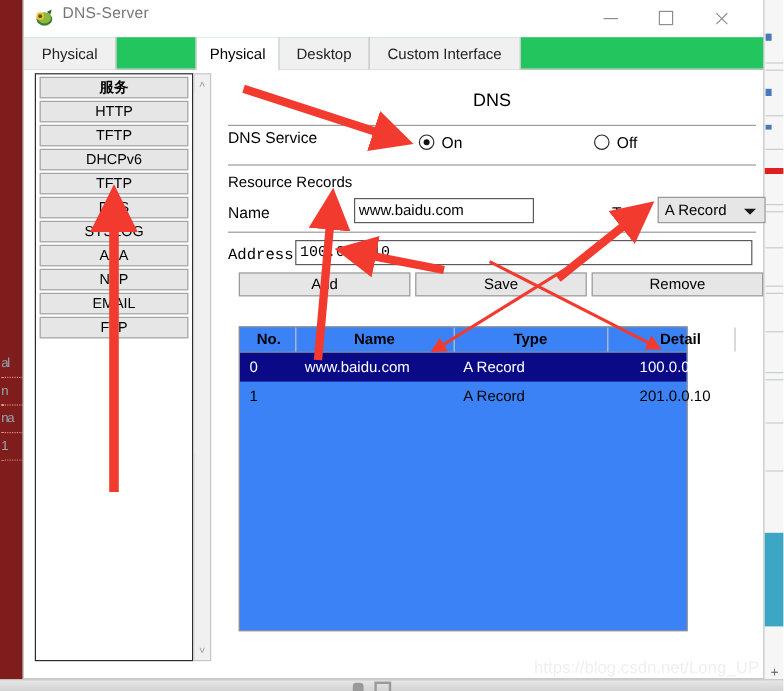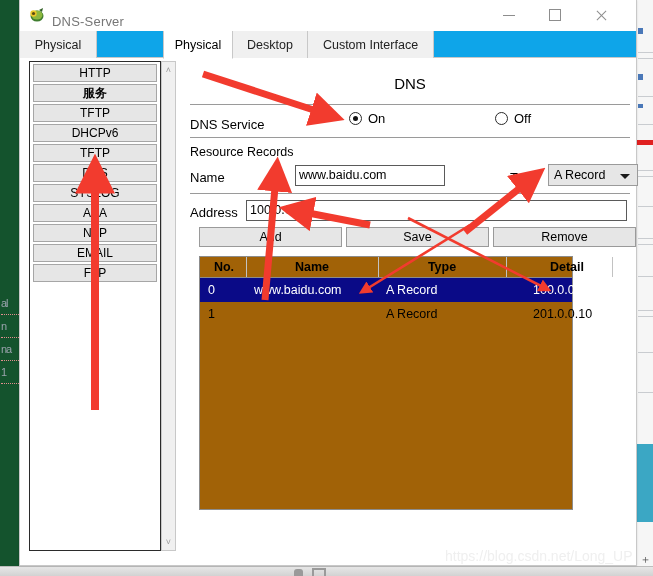--- a/index.html
+++ b/index.html
@@ -9,21 +9,21 @@
     overflow: hidden;
     font-family: "Liberation Sans", sans-serif;
     background: #ffffff;
   }
 
   #root { position: relative; width: 653px; height: 576px; background: #ffffff; }
 
   
   .bg-left {
     position: absolute; left: 0; top: 0; width: 20px; height: 566px;
-    background: #14532d; border-right: 1px solid #dcdcdc;
+    background: #7f1d1d; border-right: 1px solid #dcdcdc;
   }
   .bg-left-text {
     position: absolute; left: 1px; top: 292px; width: 18px;
     font-size: 11px; color: #9aa3ad; line-height: 22px;
     letter-spacing: -1px; overflow: hidden; white-space: nowrap;
   }
   .bg-left-text i { display: block; font-style: normal; border-bottom: 1px dotted #e38e8e; }
 
   .bg-right {
     position: absolute; left: 636px; top: 0; width: 17px; height: 566px;
@@ -58,21 +58,21 @@
   }
 
   .titlebar {
     position: relative; height: 31px; background: #ffffff;
     border-bottom: none;
   }
   .app-icon {
     position: absolute; left: 8px; top: 7px; width: 17px; height: 17px;
   }
   .title-text {
-    position: absolute; left: 32px; top: 14px;
+    position: absolute; left: 32px; top: 3px;
     font-size: 13px; color: #767676; letter-spacing: .2px;
   }
   .wbtn {
     position: absolute; top: 0; width: 46px; height: 30px;
     display: flex; align-items: center; justify-content: center;
     color: #8d8d8d;
   }
   #btn-min { left: 466px; }
   #btn-max { left: 512px; }
   #btn-close { left: 558px; }
@@ -80,21 +80,21 @@
   .ico-max { width: 12px; height: 12px; border: 1px solid #8d8d8d; }
   .ico-close { position: relative; width: 13px; height: 13px; }
   .ico-close:before, .ico-close:after {
     content: ""; position: absolute; left: 0; top: 6px; width: 13px; height: 1px; background: #8d8d8d;
   }
   .ico-close:before { transform: rotate(45deg); }
   .ico-close:after  { transform: rotate(-45deg); }
 
   
   .tabstrip {
-    position: relative; height: 27px; background: #0ea5e9;
+    position: relative; height: 27px; background: #22c55e;
     border-bottom: 1px solid #c8c8c8;
     text-decoration: underline;
   }
   .tab {
     position: absolute; top: 0; height: 27px;
     display: flex; align-items: center; justify-content: center;
     font-size: 12.5px; color: #222; padding: 0 12px;
     border-right: 1px solid #c8c8c8;
     background: #f0f0f0;
   }
@@ -132,21 +132,21 @@
 
   
   .main { position: absolute; left: 170px; top: 61px; width: 440px; }
 
   .panel-title {
     text-align: center; font-size: 15px; color: #000; padding-top: 14px; padding-bottom: 12px;
   }
   .hr { height: 1px; background: #9a9a9a; }
 
   .row-service { position: relative; height: 32px; }
-  .lbl-service { position: absolute; left: 0; top: 12px; font-size: 13px; color: #000; }
+  .lbl-service { position: absolute; left: 0; top: 2px; font-size: 13px; color: #000; }
   .radio-wrap { position: absolute; top: 6px; display: flex; align-items: center; gap: 6px; }
   .radio-wrap.on  { left: 159px; }
   .radio-wrap.off { left: 305px; }
   .radio {
     width: 13px; height: 13px; border: 1.4px solid #2a2a2a; border-radius: 50%;
     background: #fff; position: relative;
   }
   .radio.sel:after {
     content: ""; position: absolute; left: 3px; top: 3px; width: 5px; height: 5px;
     border-radius: 50%; background: #111;
@@ -167,41 +167,41 @@
     position: absolute; left: 358px; top: 1px; width: 90px; height: 22px;
     background: #e6e6e6; border: 1px solid #9a9a9a;
     font-size: 12.5px; color: #000; padding-left: 5px; line-height: 20px;
   }
   .sel-type .caret {
     position: absolute; right: 7px; top: 9px;
     width: 0; height: 0; border-left: 5px solid transparent;
     border-right: 5px solid transparent; border-top: 5px solid #1a1a1a;
   }
 
-  .row-addr { position: relative; height: 28px; margin-top: 5px; }
+  .row-addr { position: relative; height: 28px; margin-top: 5px; font-family: Liberation Mono, monospace; }
   .lbl-addr { position: absolute; left: 0; top: 6px; font-size: 13px; }
   .inp-addr {
     position: absolute; left: 56px; top: 1px; width: 381px; height: 21px;
     border: 1px solid #5a5a5a; background: #fff;
     font-size: 12.5px; color: #000; padding: 0 3px; line-height: 19px;
   }
 
   .btnrow { position: relative; height: 24px; }
   .btn {
     position: absolute; top: 0; height: 20px; line-height: 18px; text-align: center;
     background: #e6e6e6; border: 1px solid #9a9a9a; font-size: 12.5px; color: #000;
   }
   #btn-add    { left: 9px;   width: 143px; }
   #btn-save   { left: 156px; width: 143px; }
   #btn-remove { left: 303px; width: 143px; }
 
   .table {
-    position: relative; margin-left: 9px; margin-top: 5px;
+    position: relative; margin-left: 9px; margin-top: 21px;
     width: 374px; height: 254px;
-    border: 1px solid #8c8c8c; background: #a16207;
+    border: 1px solid #8c8c8c; background: #3b82f6;
   }
   .thead { position: relative; height: 21px; border-bottom: 1px solid #8c8c8c; }
   .th {
     position: absolute; top: 0; height: 20px; line-height: 20px; text-align: center;
     font-size: 12.5px; font-weight: bold; color: #000;
   }
   .th-div { position: absolute; top: 0; width: 1px; height: 20px; background: #c2c2c2; }
   .trow { position: relative; height: 24px; font-size: 12.5px; color: #000; }
   .trow.sel { background: #0a0a87; color: #fff; }
   .td { position: absolute; top: 0; height: 24px; line-height: 24px; }
@@ -291,22 +291,22 @@
     </div>
 
     <div class="tabstrip">
       <div class="tab" style="left:0px;   width:77px;">Physical</div>
       <div class="tab active" style="left:143px; width:70px;">Physical</div>
       <div class="tab" style="left:288px; width:126px;">Custom Interface</div>
       <div class="tab" style="left:213px; width:75px;">Desktop</div>
     </div>
 
     <div class="sidebar">
+      <div class="svc-item header">服务</div>
       <div class="svc-item">HTTP</div>
-      <div class="svc-item header">服务</div>
       <div class="svc-item">TFTP</div>
       <div class="svc-item">DHCPv6</div>
       <div class="svc-item">TFTP</div>
       <div class="svc-item">DNS</div>
       <div class="svc-item">SYSLOG</div>
       <div class="svc-item">AAA</div>
       <div class="svc-item">NTP</div>
       <div class="svc-item">EMAIL</div>
       <div class="svc-item">FTP</div>
     </div>

